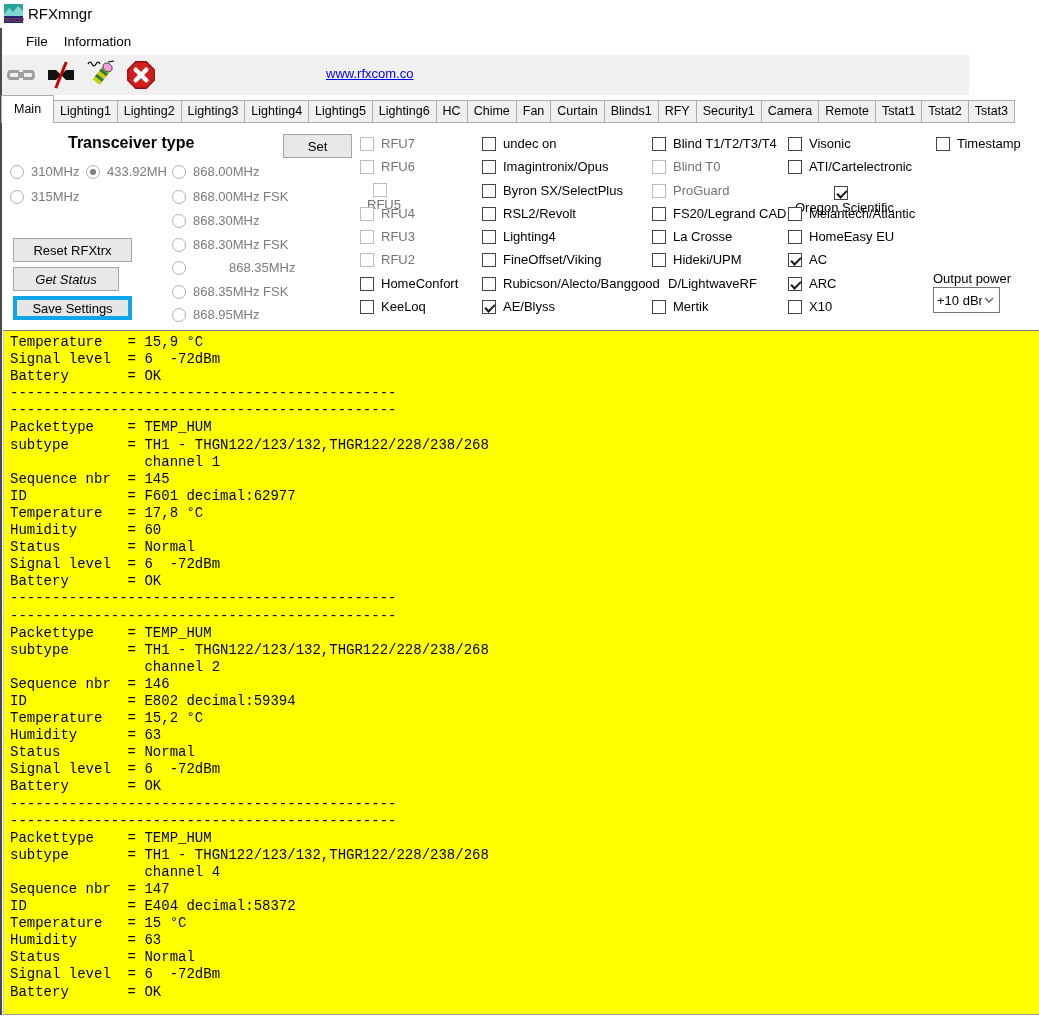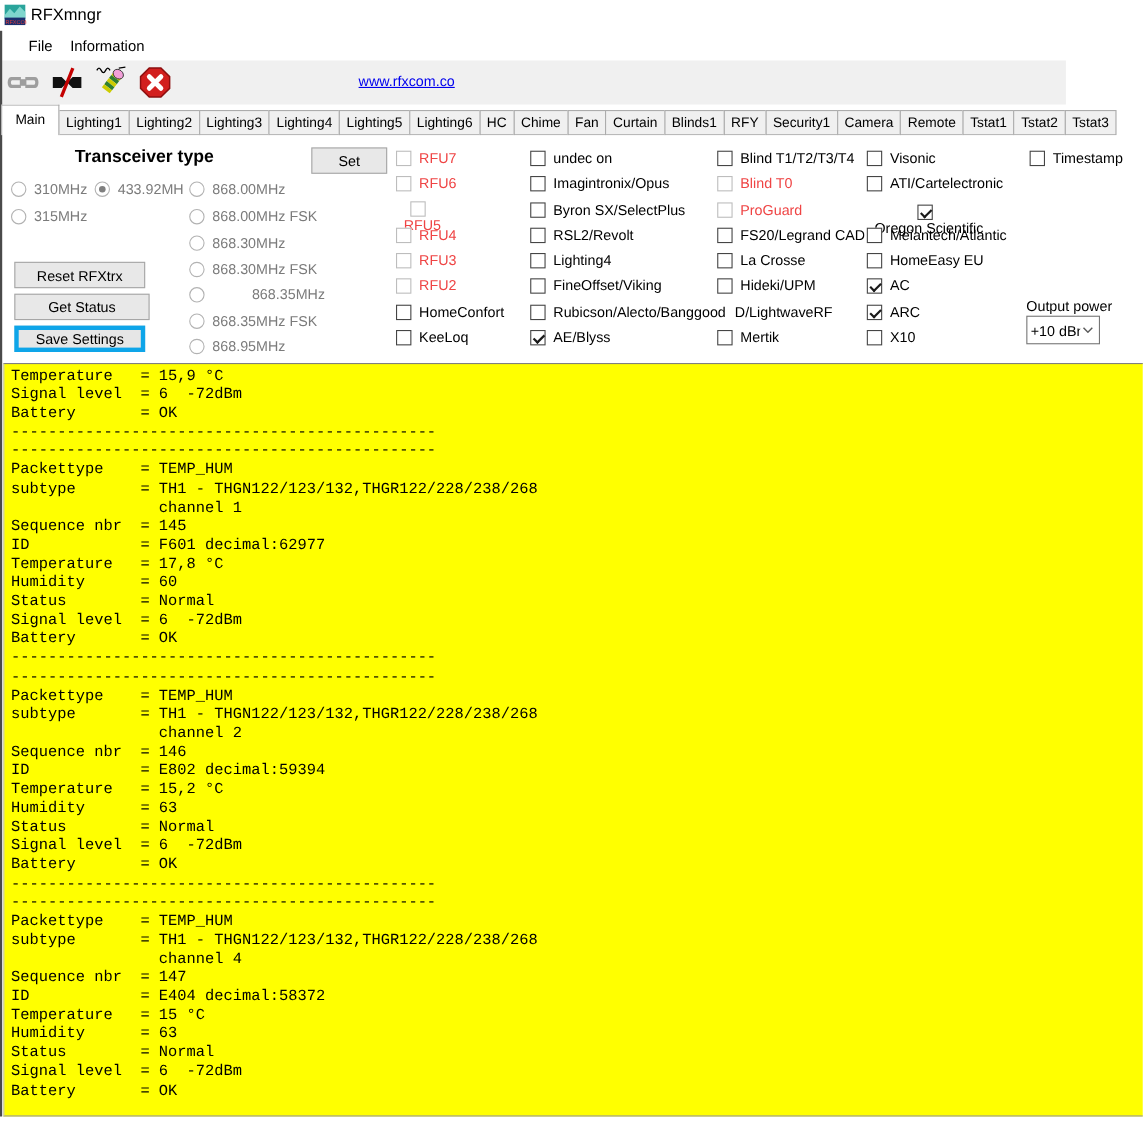--- a/index.html
+++ b/index.html
@@ -30,21 +30,21 @@
   .radio-item{position:absolute;display:flex;align-items:center;}
   .radio{box-sizing:border-box;width:14px;height:14px;border:1px solid #b2b2b2;border-radius:50%;background:#fff;position:relative;flex:0 0 14px;}
   .radio.sel::after{content:'';position:absolute;left:3px;top:3px;width:6px;height:6px;border-radius:50%;background:#7f7f7f;}
   .radio-label{font-size:13px;color:#7b7b7b;margin-left:7px;white-space:nowrap;overflow:hidden;}
   .cbrow{position:absolute;display:flex;align-items:center;}
   .cb{box-sizing:border-box;width:14px;height:14px;border:1px solid #454545;background:#fff;position:relative;flex:0 0 14px;}
   .cb.disabled{border-color:#bdbdbd;}
   .cb.checked::after{content:'';position:absolute;left:2px;top:3px;width:8px;height:4px;
       border-left:2px solid #1a1a1a;border-bottom:2px solid #1a1a1a;transform:rotate(-45deg);}
   .cb-label{font-size:13px;margin-left:7px;white-space:nowrap;}
-  .cb-label.gray{color:#ef4444;}
+  .cb-label.gray{color:#737373;}
   .op-label{position:absolute;left:933px;top:271px;font-size:13px;}
   .combo{position:absolute;left:933px;top:287px;width:67px;height:26px;box-sizing:border-box;
          border:1px solid #767676;background:#fff;display:flex;align-items:center;cursor:pointer;}
   .combo-value{font-size:13px;padding-left:3px;width:45px;overflow:hidden;white-space:nowrap;}
   .combo-arrow{width:14px;display:flex;justify-content:center;}
   
   .logbox{position:absolute;left:3px;top:330px;width:1036px;height:685px;box-sizing:border-box;
           background:#ffff00;border-top:1px solid #808080;border-bottom:1px solid #9a9a9a;border-left:1px solid #c8c8c8;}
   .logbox pre{margin:0;padding:3px 0 0 6px;font-family:"Liberation Mono",monospace;
           font-size:14px;line-height:17.1px;white-space:pre;color:#000;}
@@ -169,21 +169,21 @@
         <span class="radio"></span>
         <span class="radio-label">868.35MHz FSK</span>
       </span>
       <span class="radio-item" style="left: 172px; top: 307px;">
         <span class="radio"></span>
         <span class="radio-label">868.95MHz</span>
       </span>
     </div>
   <div id="cmd-buttons">
       <button class="btn" style="left: 13px; top: 238px; width: 119px; height: 24px;">Reset RFXtrx</button>
-      <button class="btn" style="left: 13px; top: 267px; width: 123px; height: 24px;">Get Status</button>
+      <button class="btn" style="left: 13px; top: 267px; width: 106px; height: 24px; font-style: italic;">Get Status</button>
       <button class="btn focused" style="left: 13px; top: 296px; width: 119px; height: 24px;">Save Settings</button>
     </div>
   <div id="protocols">
       <span class="cbrow" style="left: 360px; top: 136px;">
         <span class="cb disabled"></span>
         <span class="cb-label gray">RFU7</span>
       </span>
       <span class="cbrow" style="left: 360px; top: 159px;">
         <span class="cb disabled"></span>
         <span class="cb-label gray">RFU6</span>

